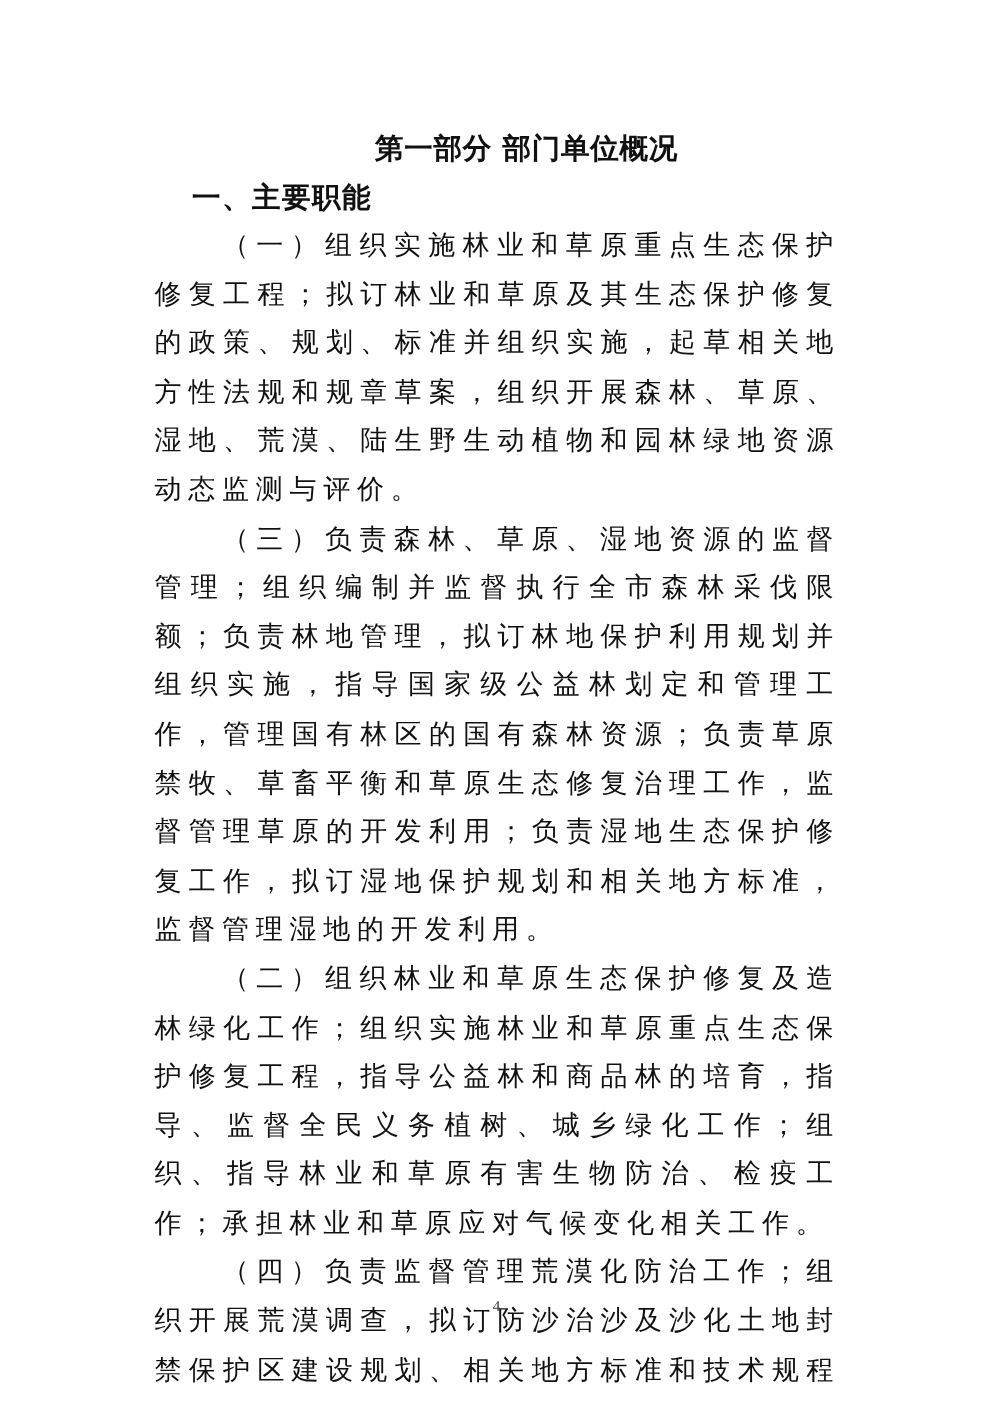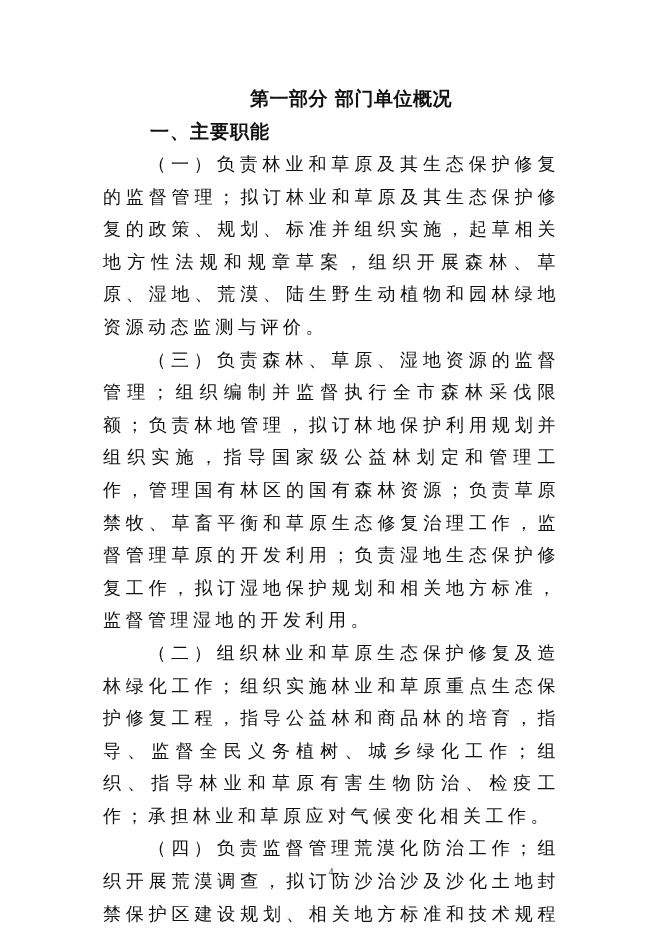--- a/index.html
+++ b/index.html
@@ -30,21 +30,21 @@
       font-family: "DejaVu Sans", "Liberation Sans", sans-serif;
       font-size: 19px;
       font-weight: bold;
       letter-spacing: 0.5px;
       padding-left: 40px;
       box-sizing: border-box;
     }
     .heading {
       position: absolute;
       top: 119px;
-      left: 150px;
+      left: 128px;
       font-family: "DejaVu Sans", "Liberation Sans", sans-serif;
       font-size: 19px;
       font-weight: bold;
       letter-spacing: 1px;
     }
     .body-text {
       position: absolute;
       top: 148px;
       left: 103px;
       width: 457px;
@@ -69,21 +69,21 @@
     }
   </style>
 </head>
 <body>
 
 <div class="page">
   <div class="title">第一部分  部门单位概况</div>
   <div class="heading">一、主要职能</div>
 
   <div class="body-text">
-    <p class="para">（一）负责林业和草原及其生态保护修复的监督管理；拟订林业和草原及其生态保护修复的政策、规划、标准并组织实施，起草相关地方性法规和规章草案，组织开展森林、草原、湿地、荒漠、陆生野生动植物和园林绿地资源动态监测与评价。</p>
+    <p class="para">（一）组织实施林业和草原重点生态保护修复工程；拟订林业和草原及其生态保护修复的政策、规划、标准并组织实施，起草相关地方性法规和规章草案，组织开展森林、草原、湿地、荒漠、陆生野生动植物和园林绿地资源动态监测与评价。</p>
     <p class="para">（三）负责森林、草原、湿地资源的监督管理；组织编制并监督执行全市森林采伐限额；负责林地管理，拟订林地保护利用规划并组织实施，指导国家级公益林划定和管理工作，管理国有林区的国有森林资源；负责草原禁牧、草畜平衡和草原生态修复治理工作，监督管理草原的开发利用；负责湿地生态保护修复工作，拟订湿地保护规划和相关地方标准，监督管理湿地的开发利用。</p>
     <p class="para">（二）组织林业和草原生态保护修复及造林绿化工作；组织实施林业和草原重点生态保护修复工程，指导公益林和商品林的培育，指导、监督全民义务植树、城乡绿化工作；组织、指导林业和草原有害生物防治、检疫工作；承担林业和草原应对气候变化相关工作。</p>
     <p class="para">（四）负责监督管理荒漠化防治工作；组织开展荒漠调查，拟订防沙治沙及沙化土地封禁保护区建设规划、相关地方标准和技术规程并监督实施，监督管理沙化土地的开发利用，组织沙尘暴灾害预防预报和应急处置。</p>
 
   </div>
 
   <div class="page-number">4</div>
 </div>
 
 </body></html>

